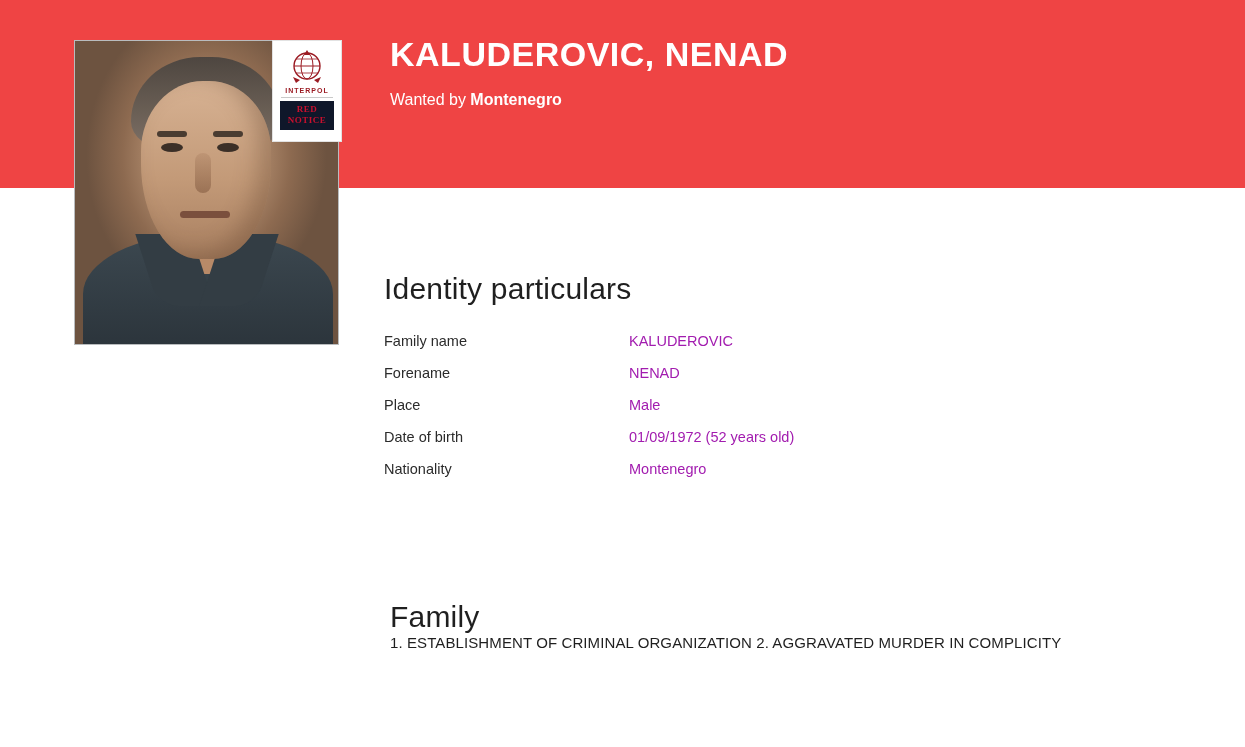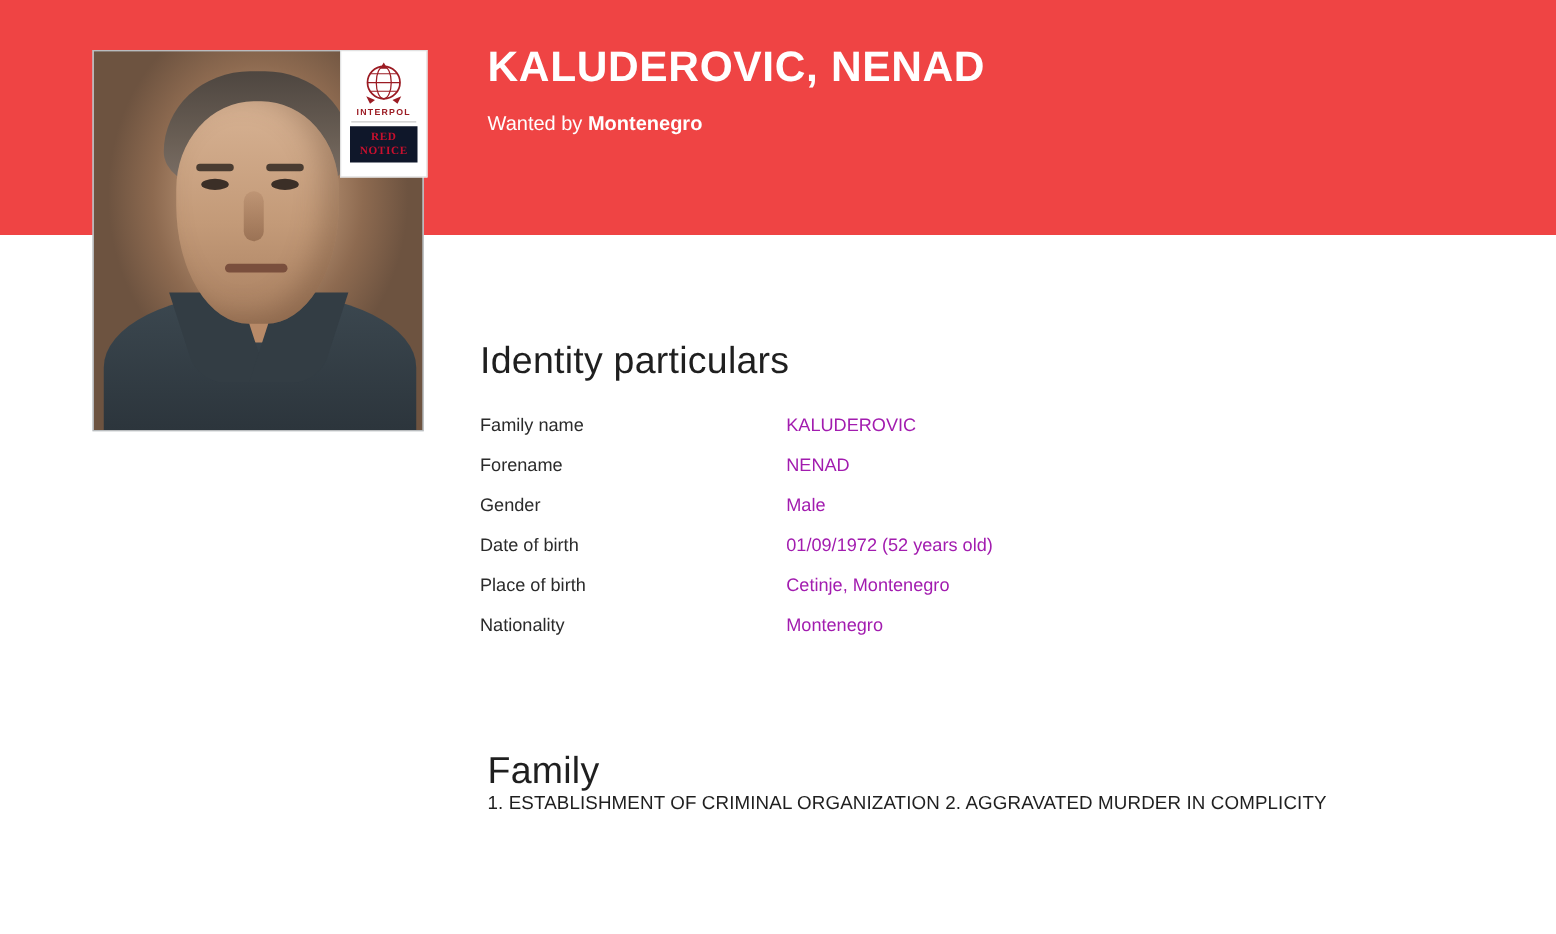--- a/index.html
+++ b/index.html
@@ -328,30 +328,26 @@
     <tbody>
       <tr>
         <td class="id-label">Family name</td>
         <td class="id-value">KALUDEROVIC</td>
       </tr>
       <tr>
         <td class="id-label">Forename</td>
         <td class="id-value">NENAD</td>
       </tr>
       <tr>
-        <td class="id-label">Gender</td>
+        <td class="id-label">Place</td>
         <td class="id-value">Male</td>
       </tr>
       <tr>
         <td class="id-label">Date of birth</td>
         <td class="id-value">01/09/1972 (52 years old)</td>
-      </tr>
-      <tr>
-        <td class="id-label">Place of birth</td>
-        <td class="id-value">Cetinje, Montenegro</td>
       </tr>
       <tr>
         <td class="id-label">Nationality</td>
         <td class="id-value">Montenegro</td>
       </tr>
     </tbody>
   </table>
 </div>
 
 <div class="charges-block">

